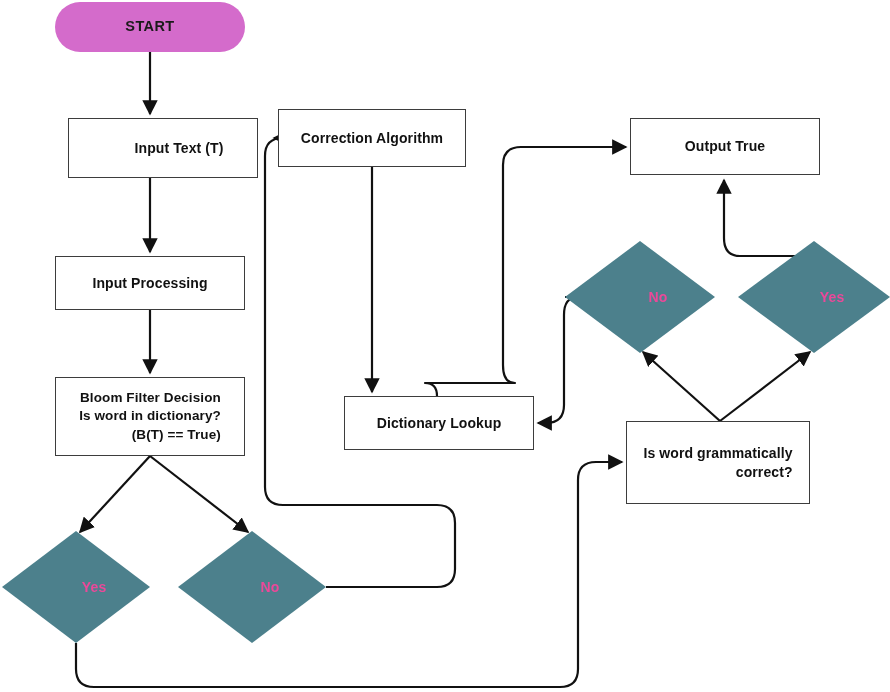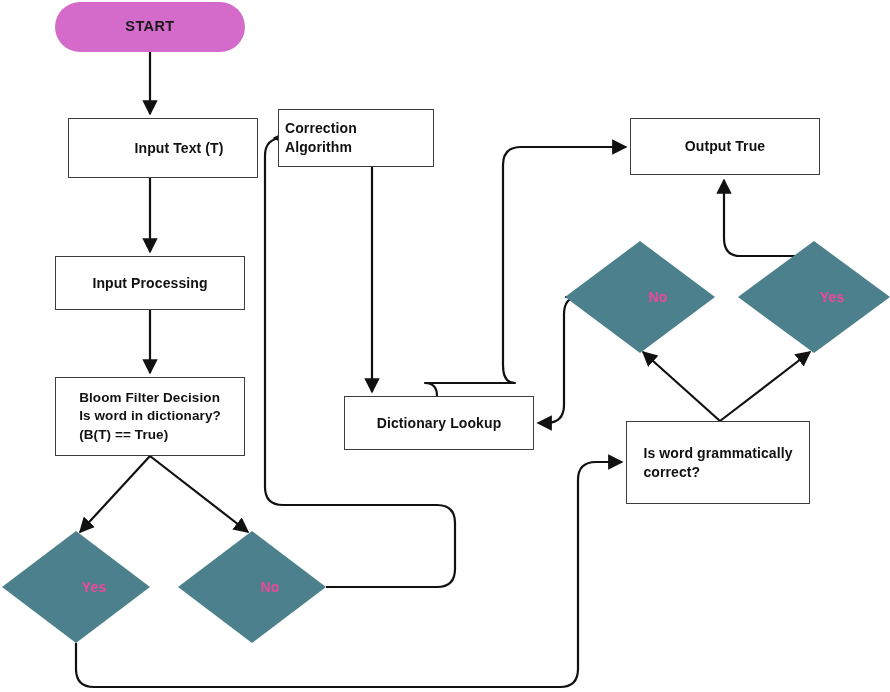--- a/index.html
+++ b/index.html
@@ -25,21 +25,21 @@
     width: 890px;
     height: 692px;
     pointer-events: none;
   }
   .node {
     position: absolute;
     box-sizing: border-box;
     display: flex;
     align-items: center;
     justify-content: center;
-    text-align: left;
+    text-align: right;
     font-weight: bold;
     color: #111111;
     line-height: 1.35;
     white-space: pre-line;
   }
   .node.proc {
     background: #ffffff;
     border: 1.6px solid #3d3d3d;
     font-size: 14px;
     letter-spacing: 0.1px;
@@ -147,21 +147,21 @@
   <div class="node decision" style="left:2px; top:531px; width:148px; height:112px;">
     <span class="diamond-fill"></span>
     <span class="dlabel">Yes</span>
   </div>
 
   <div class="node decision" style="left:178px; top:531px; width:148px; height:112px;">
     <span class="diamond-fill"></span>
     <span class="dlabel">No</span>
   </div>
 
-  <div class="node proc" style="left:278px; top:109px; width:156px; height:58px;">
+  <div class="node proc" style="left:278px; top:109px; width:188px; height:58px;">
     <span class="nlabel">Correction Algorithm</span>
   </div>
 
   <div class="node proc" style="left:344px; top:396px; width:190px; height:54px;">
     <span class="nlabel">Dictionary Lookup</span>
   </div>
 
   <div class="node proc" style="left:630px; top:118px; width:190px; height:57px;">
     <span class="nlabel">Output True</span>
   </div>

